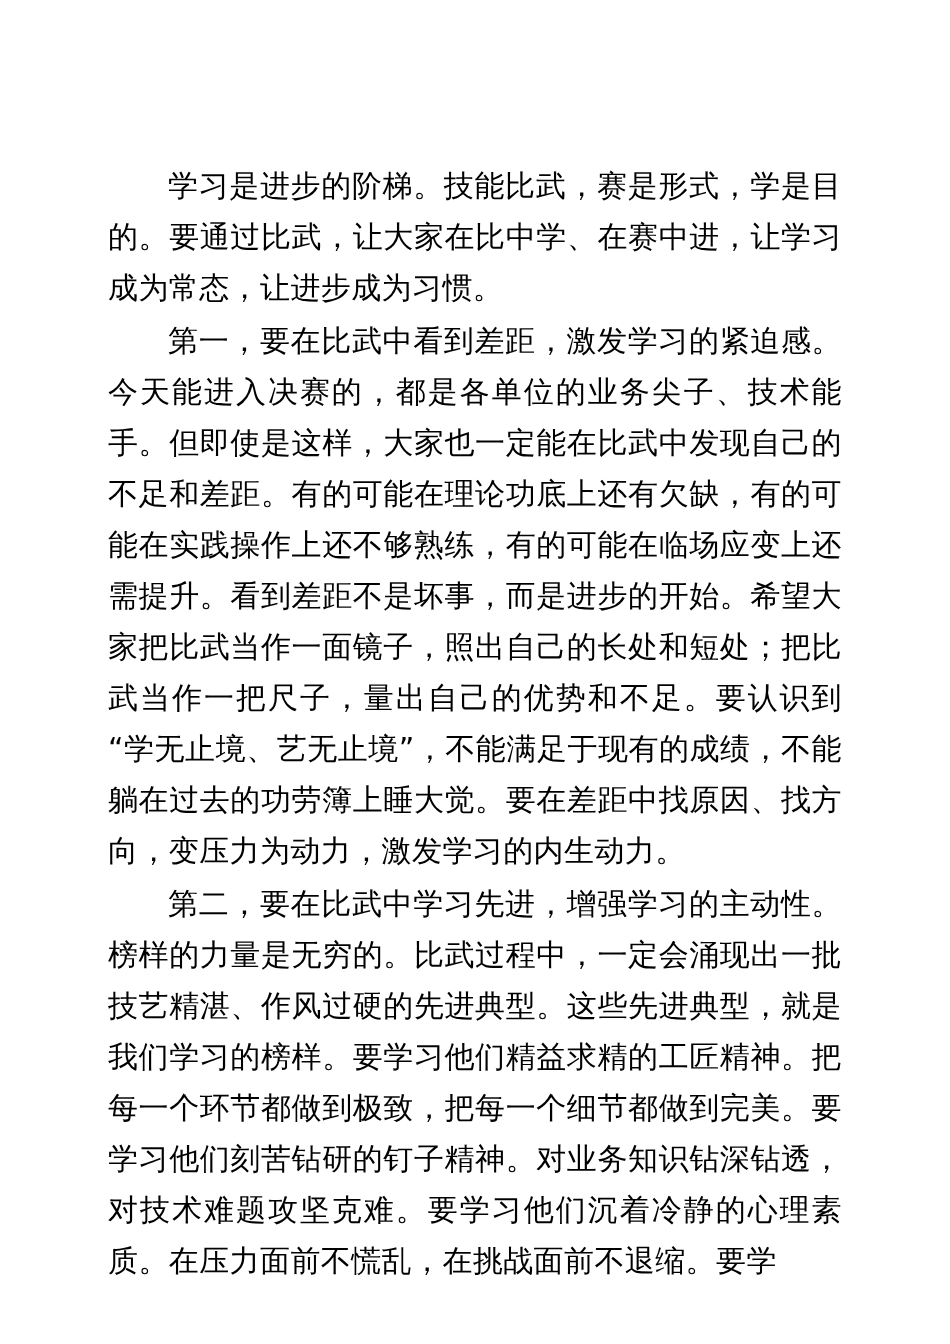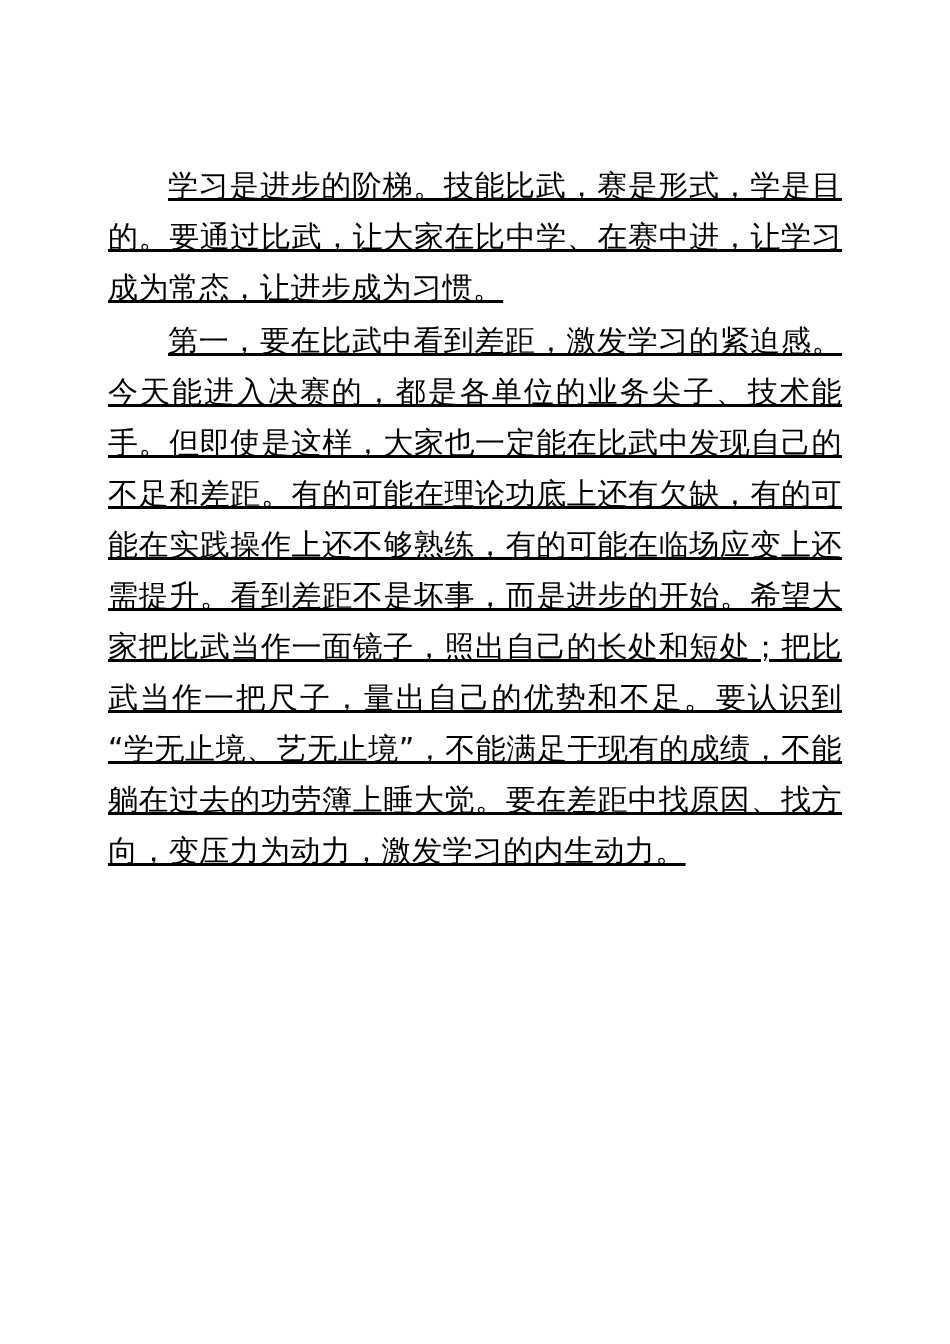--- a/index.html
+++ b/index.html
@@ -22,30 +22,30 @@
     padding: 160px 108px 40px 108px;
     background: #ffffff;
   }
   .doc-body {
     font-size: 30px;
     line-height: 51px;
     text-align: justify;
     text-justify: inter-ideograph;
     letter-spacing: 0.4px;
     font-weight: 500;
-    text-decoration: underline;
   }
   .para {
     margin: 0 0 2px 0;
     text-indent: 2em;
     white-space: normal;
     word-break: break-all;
   }
 </style>
 </head>
 <body>
 
 <div class="page">
   <div class="doc-body">
     <p class="para">学习是进步的阶梯。技能比武，赛是形式，学是目的。要通过比武，让大家在比中学、在赛中进，让学习成为常态，让进步成为习惯。</p>
     <p class="para">第一，要在比武中看到差距，激发学习的紧迫感。今天能进入决赛的，都是各单位的业务尖子、技术能手。但即使是这样，大家也一定能在比武中发现自己的不足和差距。有的可能在理论功底上还有欠缺，有的可能在实践操作上还不够熟练，有的可能在临场应变上还需提升。看到差距不是坏事，而是进步的开始。希望大家把比武当作一面镜子，照出自己的长处和短处；把比武当作一把尺子，量出自己的优势和不足。要认识到“学无止境、艺无止境”，不能满足于现有的成绩，不能躺在过去的功劳簿上睡大觉。要在差距中找原因、找方向，变压力为动力，激发学习的内生动力。</p>
+    <p class="para">第二，要在比武中学习先进，增强学习的主动性。榜样的力量是无穷的。比武过程中，一定会涌现出一批技艺精湛、作风过硬的先进典型。这些先进典型，就是我们学习的榜样。要学习他们精益求精的工匠精神。把每一个环节都做到极致，把每一个细节都做到完美。要学习他们刻苦钻研的钉子精神。对业务知识钻深钻透，对技术难题攻坚克难。要学习他们沉着冷静的心理素质。在压力面前不慌乱，在挑战面前不退缩。要学</p>
   </div>
 </div>
 
 </body></html>

